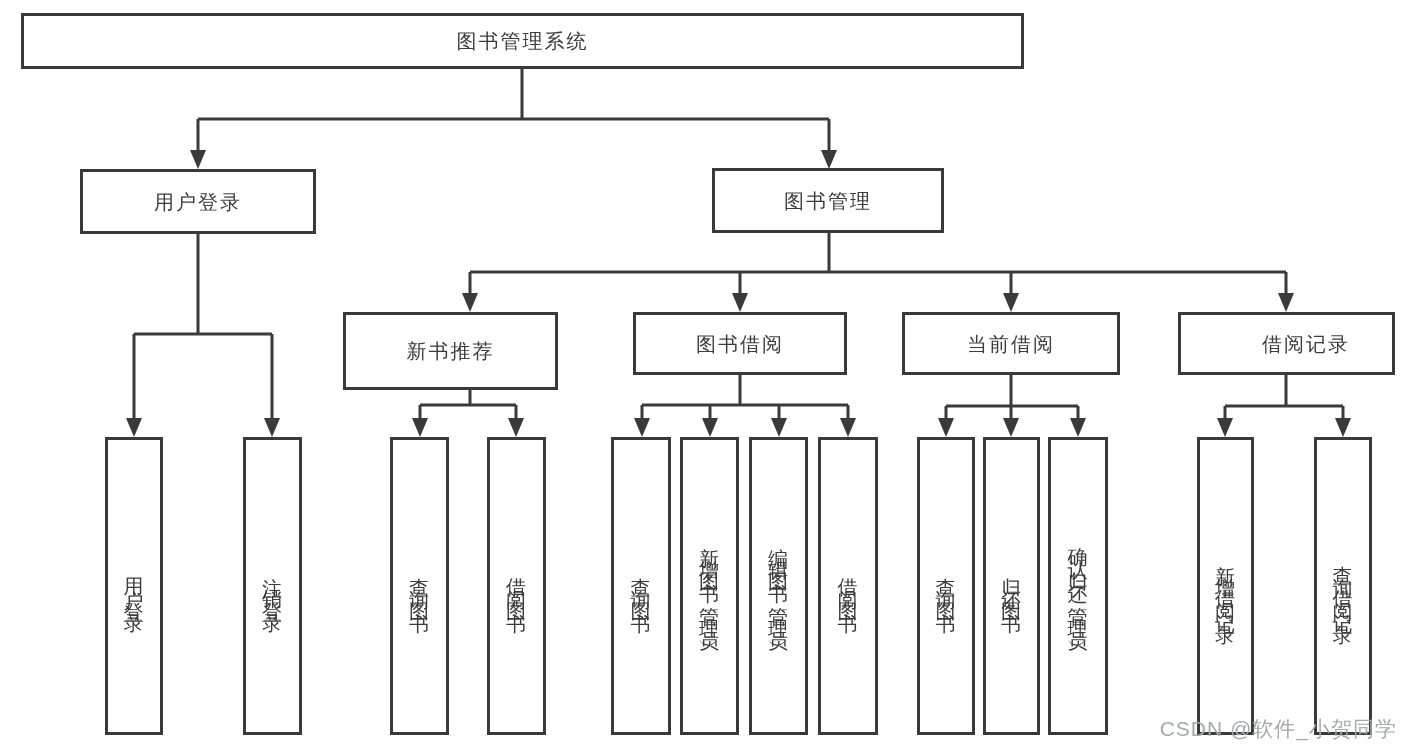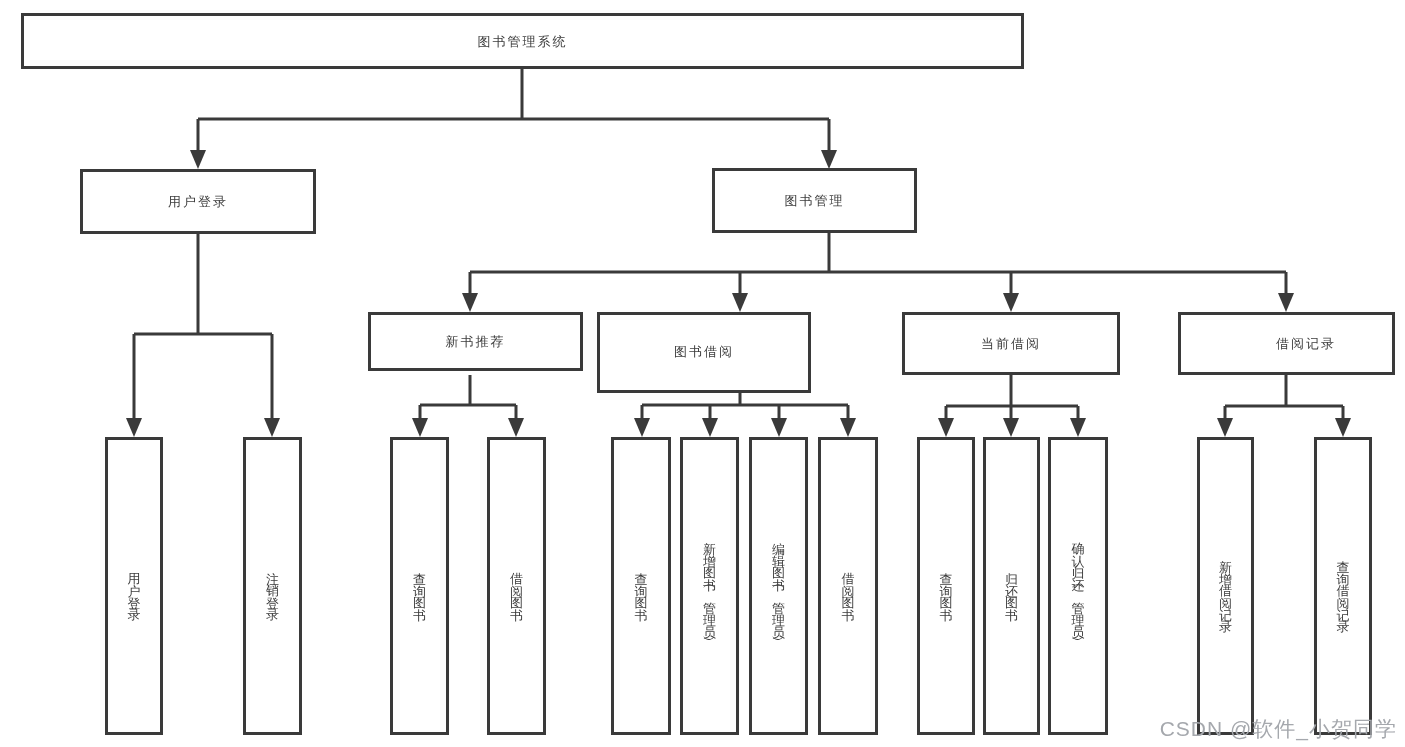--- a/index.html
+++ b/index.html
@@ -11,21 +11,21 @@
     color:#3c3c3c;
     overflow:hidden;
   }
   svg.connectors{position:absolute;left:0;top:0;width:1405px;height:747px;}
   .box{
     position:absolute;
     box-sizing:border-box;
     background:#ffffff;
     border:3px solid #3a3a3a;
     display:flex;align-items:center;justify-content:center;
-    font-size:13px;line-height:1;
+    font-size:20px;line-height:1;
     text-align:center;
   }
   .box.h span{letter-spacing:2px;white-space:nowrap;}
   .box.v span{
     writing-mode:vertical-rl;
     letter-spacing:12px;
     white-space:nowrap;
   }
   .watermark{
     position:absolute;
@@ -83,28 +83,28 @@
     </g>
   </svg>
 
   <div class="box h" style="left:21px;top:13px;width:1003px;height:56px;">
     <span>图书管理系统</span>
   </div>
 
   <div class="box h" style="left:80px;top:169px;width:236px;height:65px;">
     <span>用户登录</span>
   </div>
-  <div class="box h" style="left:712px;top:168px;width:205px;height:65px;">
+  <div class="box h" style="left:712px;top:168px;width:232px;height:65px;">
     <span>图书管理</span>
   </div>
 
-  <div class="box h" style="left:368px;top:312px;width:215px;height:59px;text-align:center;">
+  <div class="box h" style="left:343px;top:312px;width:215px;height:78px;text-align:center;">
     <span>新书推荐</span>
   </div>
-  <div class="box h" style="left:597px;top:312px;width:214px;height:81px;font-family:Liberation Mono, monospace;">
+  <div class="box h" style="left:633px;top:312px;width:214px;height:63px;">
     <span>图书借阅</span>
   </div>
   <div class="box h" style="left:902px;top:312px;width:218px;height:63px;justify-content:center;">
     <span>当前借阅</span>
   </div>
   <div class="box h" style="left:1178px;top:312px;width:217px;height:63px;padding-left:39px;">
     <span>借阅记录</span>
   </div>
 
   <div class="box v" style="left:105px;top:437px;width:58px;height:298px;">

